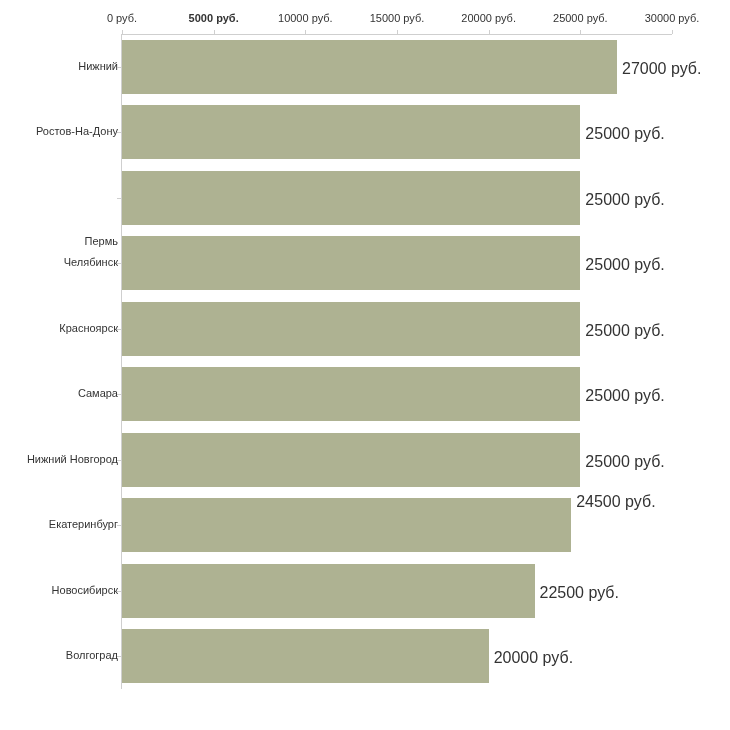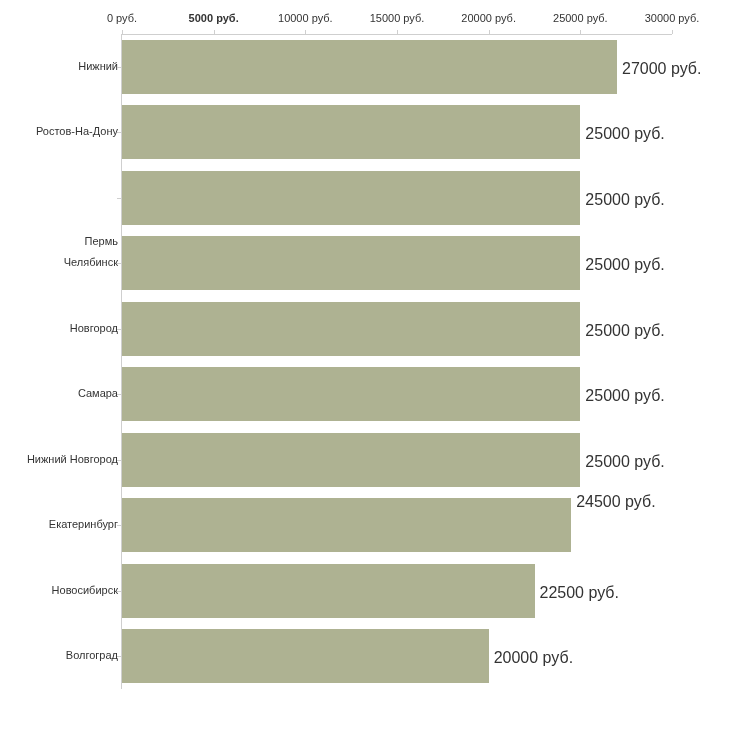--- a/index.html
+++ b/index.html
@@ -124,21 +124,21 @@
       </div>
       <div class="bar" style="top: 170.75px; width: 458.333px; background: rgb(174, 178, 146);"></div>
       <div class="bar-value" style="top: 190.75px; left: 585.333px;">25000 руб.</div>
       <div class="row" style="top: 230.5px; height: 65.5px;">
         <div class="cat-label" style="top: 25.75px;">Челябинск</div>
         <div class="cat-tick" style="top: 32.75px;"></div>
       </div>
       <div class="bar" style="top: 236.25px; width: 458.333px; background: rgb(174, 178, 146);"></div>
       <div class="bar-value" style="top: 256.25px; left: 585.333px;">25000 руб.</div>
       <div class="row" style="top: 296px; height: 65.5px;">
-        <div class="cat-label" style="top: 25.75px;">Новгород</div>
+        <div class="cat-label" style="top: 25.75px;">Красноярск</div>
         <div class="cat-tick" style="top: 32.75px;"></div>
       </div>
       <div class="bar" style="top: 301.75px; width: 458.333px; background: rgb(174, 178, 146);"></div>
       <div class="bar-value" style="top: 321.75px; left: 585.333px;">25000 руб.</div>
       <div class="row" style="top: 361.5px; height: 65.5px;">
         <div class="cat-label" style="top: 25.75px;">Самара</div>
         <div class="cat-tick" style="top: 32.75px;"></div>
       </div>
       <div class="bar" style="top: 367.25px; width: 458.333px; background: rgb(174, 178, 146);"></div>
       <div class="bar-value" style="top: 387.25px; left: 585.333px;">25000 руб.</div>

